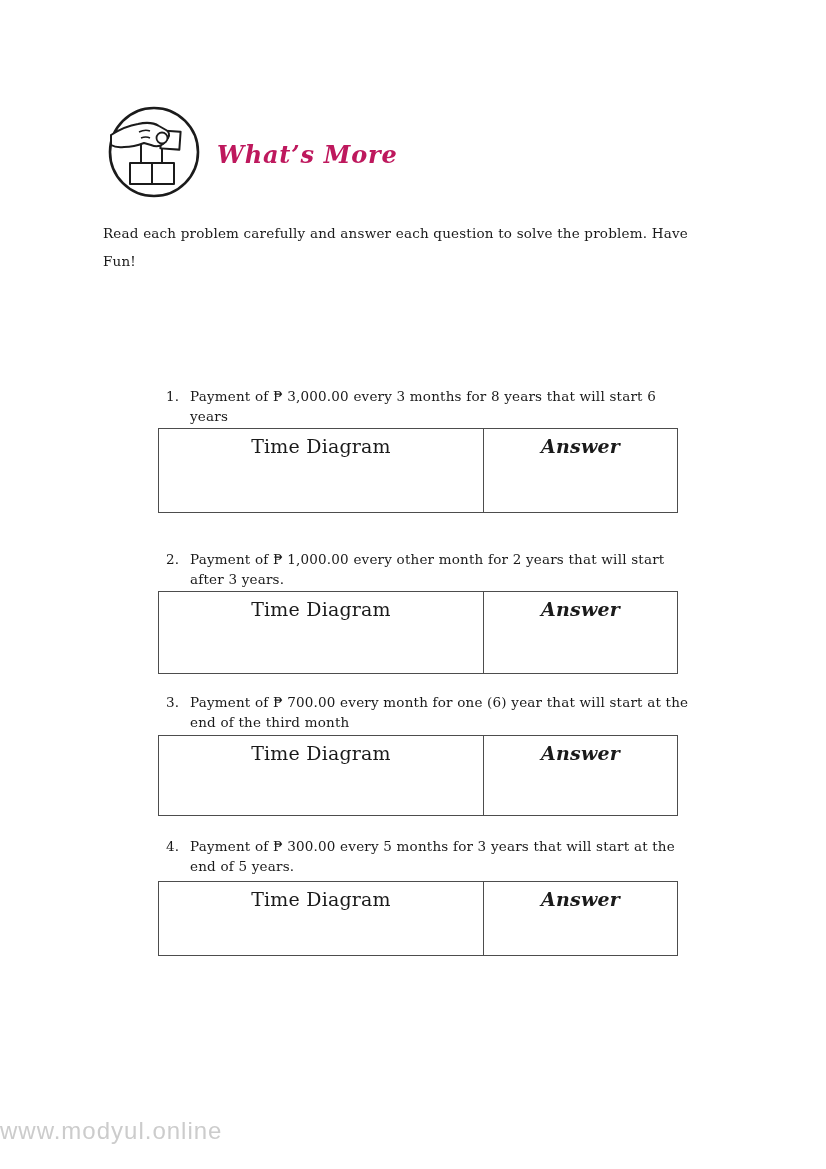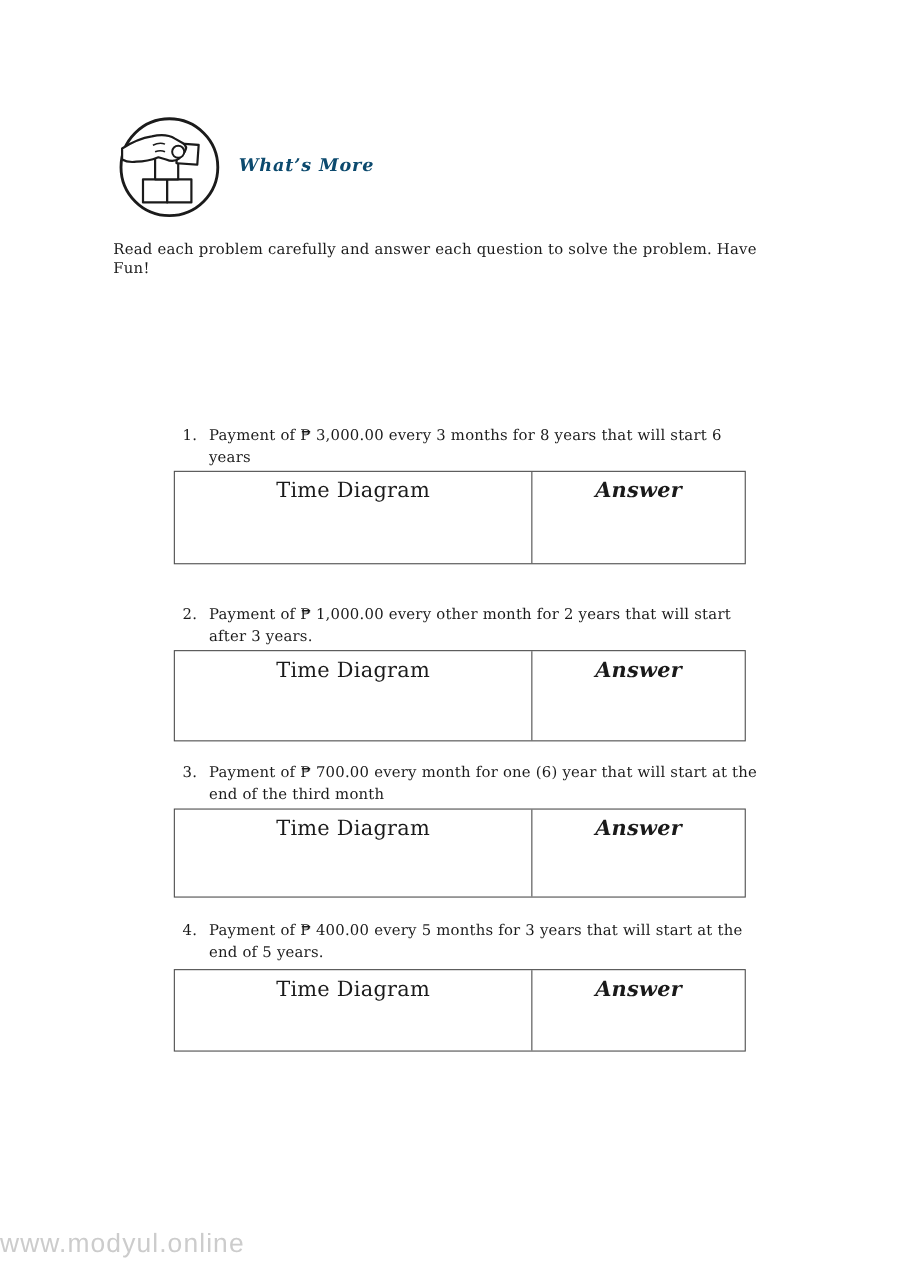--- a/index.html
+++ b/index.html
@@ -17,33 +17,33 @@
     position: absolute;
     left: 106px;
     top: 102px;
     width: 96px;
     height: 98px;
   }
   .heading {
     position: absolute;
     left: 217px;
     top: 140px;
-    font-size: 16px;
+    font-size: 24px;
     font-weight: bold;
     font-style: italic;
     letter-spacing: 0.8px;
-    color: #0c4a6e;
+    color: #be185d;
     text-align: right;
   }
   .para {
     position: absolute;
     left: 103px;
     width: 650px;
     font-size: 13.5px;
-    line-height: 17px;
+    line-height: 28px;
     letter-spacing: 0.2px;
     white-space: pre-line;
   }
   .p-intro { top: 219px; }
   .p-activity { top: 281px; }
   .p-instructions { top: 313px; }
   .problem {
     position: absolute;
     left: 166px;
     width: 580px;
@@ -172,21 +172,21 @@
     <div class="cell cell-left">
       <span>Time Diagram</span>
     </div>
     <div class="cell cell-right">
       <span class="answer-label">Answer</span>
     </div>
   </div>
 
   <div class="problem prob-4">
     <span class="num">4.</span>
-    <div class="ptext">Payment of ₱ 400.00 every 5 months for 3 years that will start at the
+    <div class="ptext">Payment of ₱ 300.00 every 5 months for 3 years that will start at the
 end of 5 years.</div>
   </div>
   <div class="wtable table-4">
     <div class="cell cell-left">
       <span>Time Diagram</span>
     </div>
     <div class="cell cell-right">
       <span class="answer-label">Answer</span>
     </div>
   </div>

